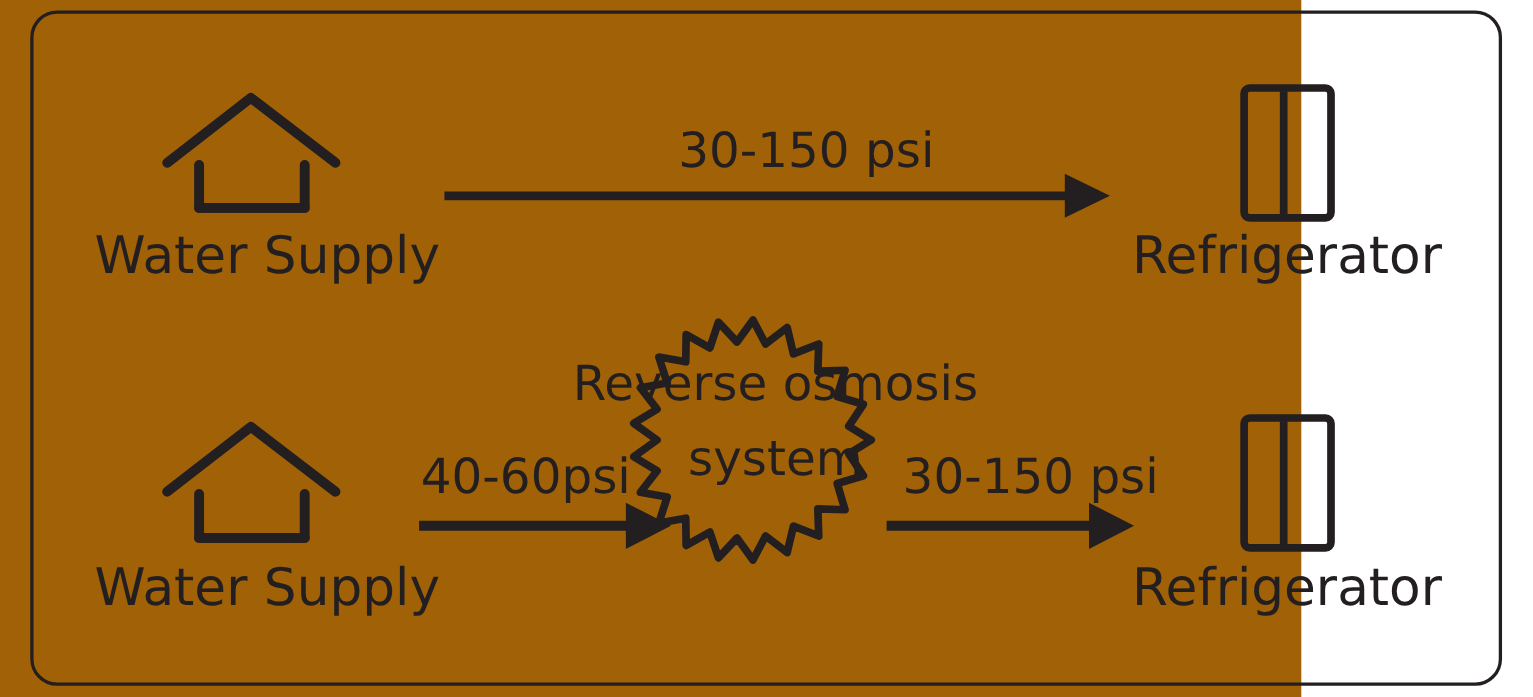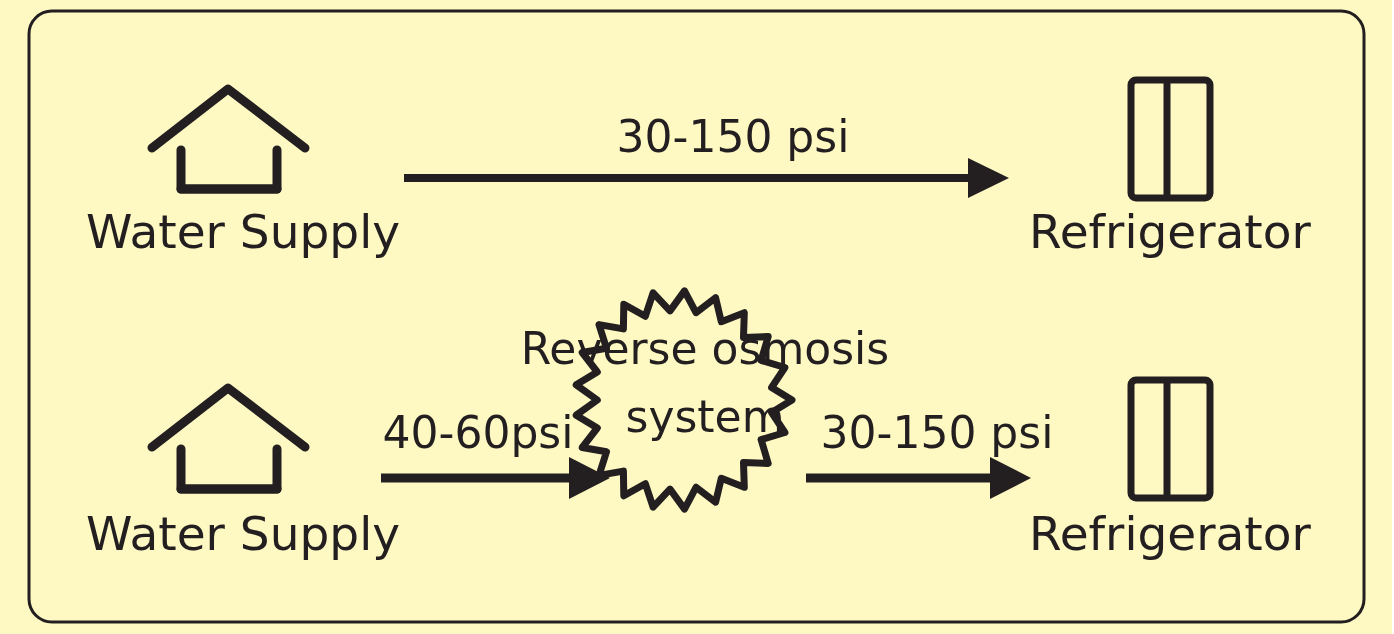--- a/index.html
+++ b/index.html
@@ -8,23 +8,23 @@
     background: #ffffff;
   }
   body {
     width: 1394px;
     height: 634px;
     font-family: "DejaVu Sans", sans-serif;
     overflow: hidden;
   }
   #diagram-root {
     position: relative;
-    width: 1392px;
+    width: 1183px;
     height: 634px;
-    background: #fef9c3;
+    background: #a16207;
   }
   svg.diagram-svg {
     position: absolute;
     left: 0;
     top: 0;
     width: 1394px;
     height: 634px;
     display: block;
   }
   .lbl {

